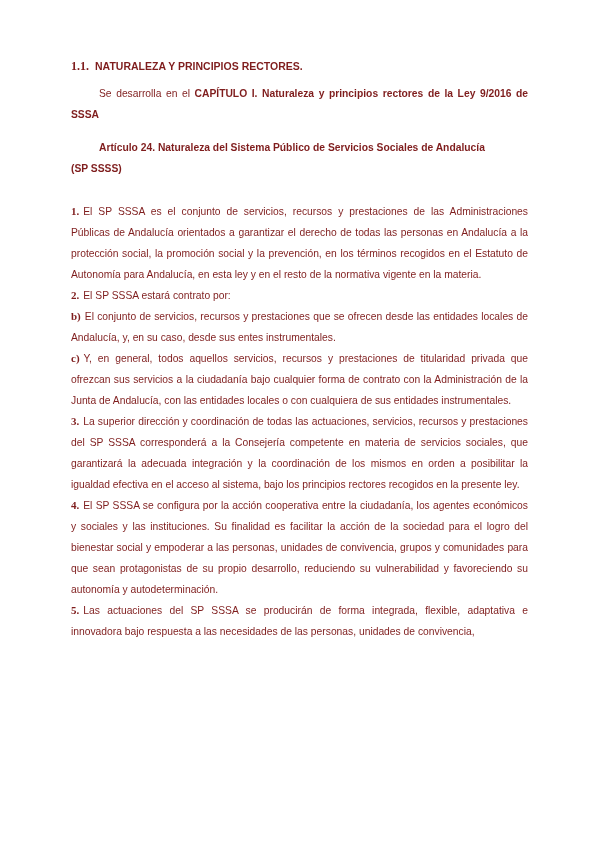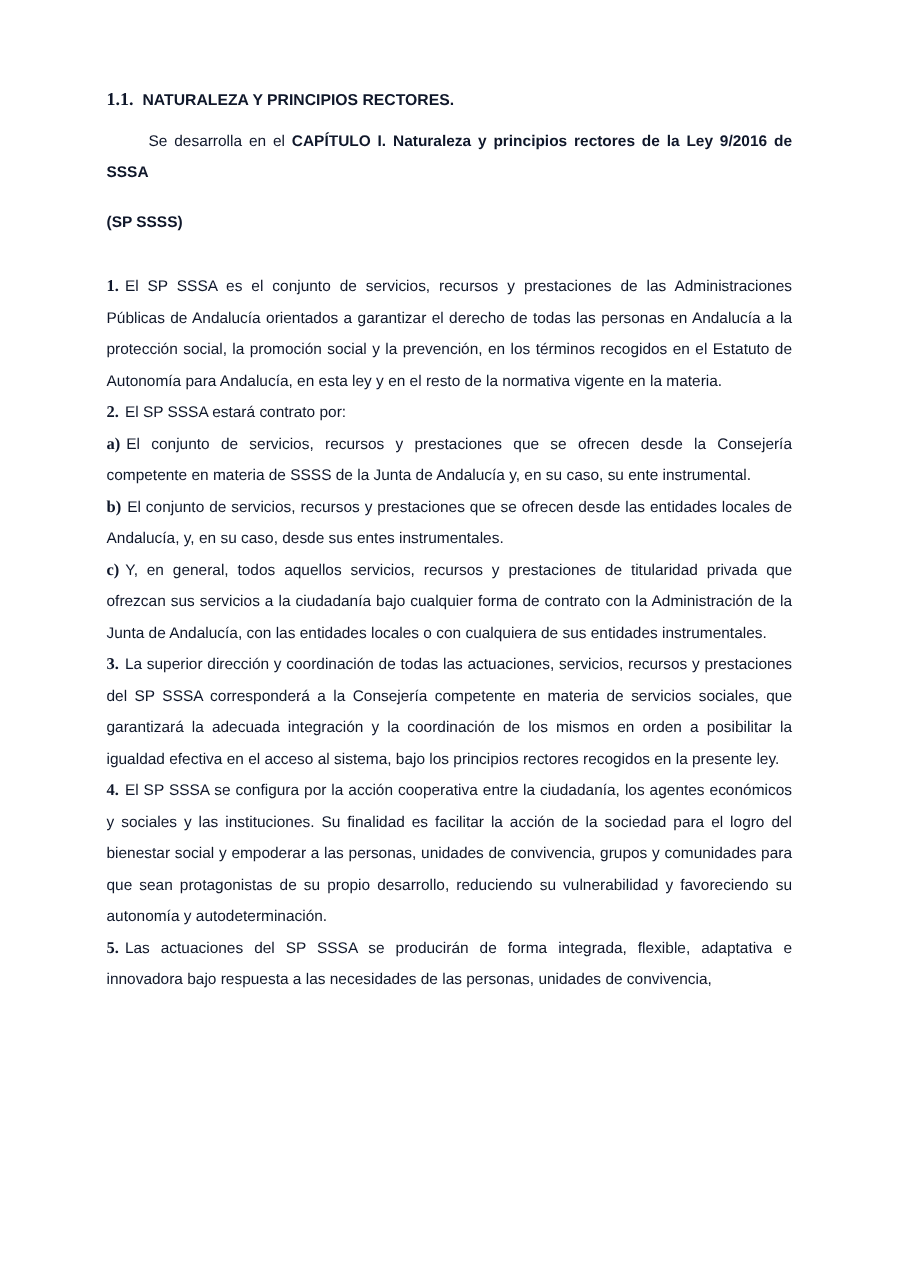--- a/index.html
+++ b/index.html
@@ -8,21 +8,21 @@
     background: #ffffff;
   }
   .page {
     position: relative;
     width: 600px;
     height: 848px;
     background: #ffffff;
     box-sizing: border-box;
     padding: 56px 72px 0 71px;
     font-family: "Liberation Sans", sans-serif;
-    color: #0f172a;
+    color: #7f1d1d;
     overflow: hidden;
   }
   .section-heading {
     margin: 0;
     font-size: 10.5px;
     line-height: 21px;
     font-weight: bold;
     white-space: nowrap;
   }
   .section-heading .num {
@@ -64,28 +64,28 @@
 </head>
 <body>
 
 <div class="page">
 
   <h1 class="section-heading"><span class="num">1.1.</span><span>NATURALEZA Y PRINCIPIOS RECTORES.</span></h1>
 
   <p class="intro"><span>Se desarrolla en el </span><span class="bold">CAPÍTULO I. Naturaleza y principios rectores de la Ley 9/2016 de SSSA</span></p>
 
   <p class="article-heading">
+      <span class="line1">Artículo 24. Naturaleza del Sistema Público de Servicios Sociales de Andalucía</span>
       <span class="line2">(SP SSSS)</span>
     </p>
 
   <p class="body-par first"><span class="marker">1.</span><span>El SP SSSA es el conjunto de servicios, recursos y prestaciones de las Administraciones Públicas de Andalucía orientados a garantizar el derecho de todas las personas en Andalucía a la protección social, la promoción social y la prevención, en los términos recogidos en el Estatuto de Autonomía para Andalucía, en esta ley y en el resto de la normativa vigente en la materia.</span></p>
 
   <p class="body-par"><span class="marker">2.</span><span>El SP SSSA estará contrato por:</span></p>
 
-  <p class="body-par"><span class="marker">a)</span><span>El conjunto de servicios, recursos y prestaciones que se ofrecen desde la Consejería competente en materia de SSSS de la Junta de Andalucía y, en su caso, su ente instrumental.</span></p>
 
   <p class="body-par"><span class="marker">b)</span><span>El conjunto de servicios, recursos y prestaciones que se ofrecen desde las entidades locales de Andalucía, y, en su caso, desde sus entes instrumentales.</span></p>
 
   <p class="body-par"><span class="marker">c)</span><span>Y, en general, todos aquellos servicios, recursos y prestaciones de titularidad privada que ofrezcan sus servicios a la ciudadanía bajo cualquier forma de contrato con la Administración de la Junta de Andalucía, con las entidades locales o con cualquiera de sus entidades instrumentales.</span></p>
 
   <p class="body-par"><span class="marker">3.</span><span>La superior dirección y coordinación de todas las actuaciones, servicios, recursos y prestaciones del SP SSSA corresponderá a la Consejería competente en materia de servicios sociales, que garantizará la adecuada integración y la coordinación de los mismos en orden a posibilitar la igualdad efectiva en el acceso al sistema, bajo los principios rectores recogidos en la presente ley.</span></p>
 
   <p class="body-par"><span class="marker">4.</span><span>El SP SSSA se configura por la acción cooperativa entre la ciudadanía, los agentes económicos y sociales y las instituciones. Su finalidad es facilitar la acción de la sociedad para el logro del bienestar social y empoderar a las personas, unidades de convivencia, grupos y comunidades para que sean protagonistas de su propio desarrollo, reduciendo su vulnerabilidad y favoreciendo su autonomía y autodeterminación.</span></p>
 
   <p class="body-par"><span class="marker">5.</span><span>Las actuaciones del SP SSSA se producirán de forma integrada, flexible, adaptativa e innovadora bajo respuesta a las necesidades de las personas, unidades de convivencia,</span></p>

